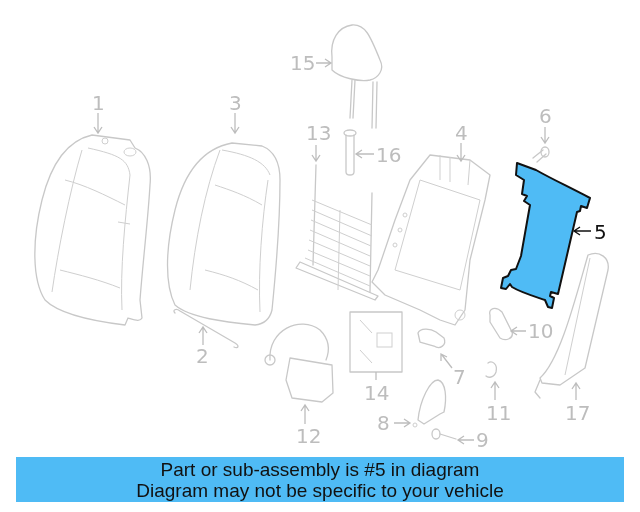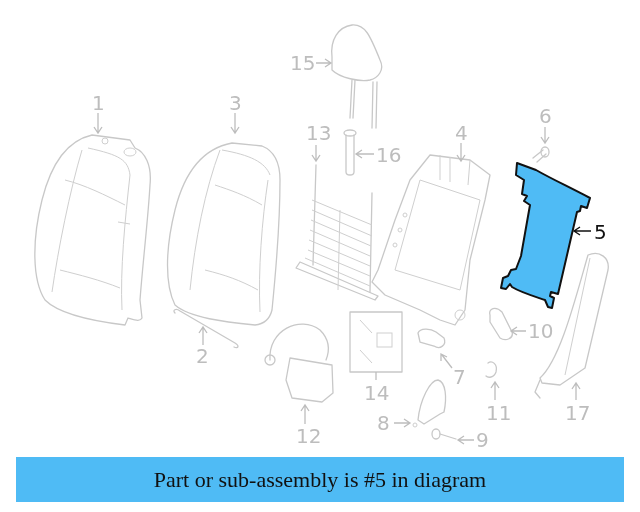--- a/index.html
+++ b/index.html
@@ -7,21 +7,21 @@
   #diagram { position:absolute; left:0; top:0; width:640px; height:512px; }
   .part { fill:none; stroke:#c8c8c8; stroke-width:1.3; stroke-linejoin:round; stroke-linecap:round; }
   .part-thin { fill:none; stroke:#cfcfcf; stroke-width:1; }
   .lbl { font-family:"DejaVu Sans", sans-serif; font-size:20px; fill:#bdbdbd; }
   .lbl-hl { fill:#111111; }
   .arrow { stroke:#bdbdbd; stroke-width:1.3; fill:none; }
   .arrow-hl { stroke:#111111; stroke-width:1.4; fill:none; }
   .hl-part { fill:#4fbbf5; stroke:#111111; stroke-width:2; stroke-linejoin:round; }
   #banner { position:absolute; left:16px; top:457px; width:608px; height:45px; background:#4fbbf5;
             display:flex; flex-direction:column; align-items:center; justify-content:center; }
-  #banner span { font-family:Liberation Serif, serif; font-size:22px; line-height:21px; color:#111111; }
+  #banner span { font-family:Liberation Sans, sans-serif; font-size:19px; line-height:21px; color:#111111; }
 </style>
 </head>
 <body>
 
 <svg id="diagram" viewBox="0 0 640 512" xmlns="http://www.w3.org/2000/svg">
 
   <g>
     <path class="part" d="M92,135 C70,140 52,160 42,200 C32,240 32,280 45,300 C60,315 100,322 125,325 L128,318 C135,320 140,322 142,318 L140,300 C143,260 148,220 150,185 C152,165 145,152 135,148 L130,140 Z"></path>
     <path class="part-thin" d="M82,150 C70,190 58,250 52,292"></path>
     <path class="part-thin" d="M88,148 C120,155 128,160 130,175"></path>
@@ -151,13 +151,14 @@
   <g>
     <ellipse class="part" cx="436" cy="434" rx="4" ry="5"></ellipse>
     <path class="part" d="M440,434 L456,439"></path>
   </g>
   <text class="lbl" x="476" y="447">9</text>
   <path class="arrow" d="M474,440 L459,440 M464,436 L458,440 L464,444"></path>
 </svg>
 
 <div id="banner">
   <span>Part or sub-assembly is #5 in diagram</span>
+  <span>Diagram may not be specific to your vehicle</span>
 </div>
 
 </body></html>

